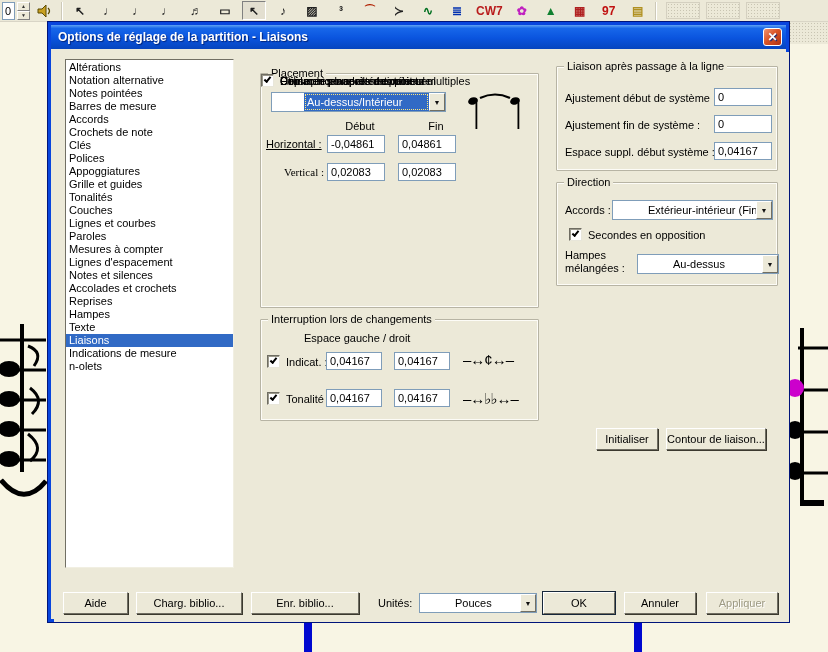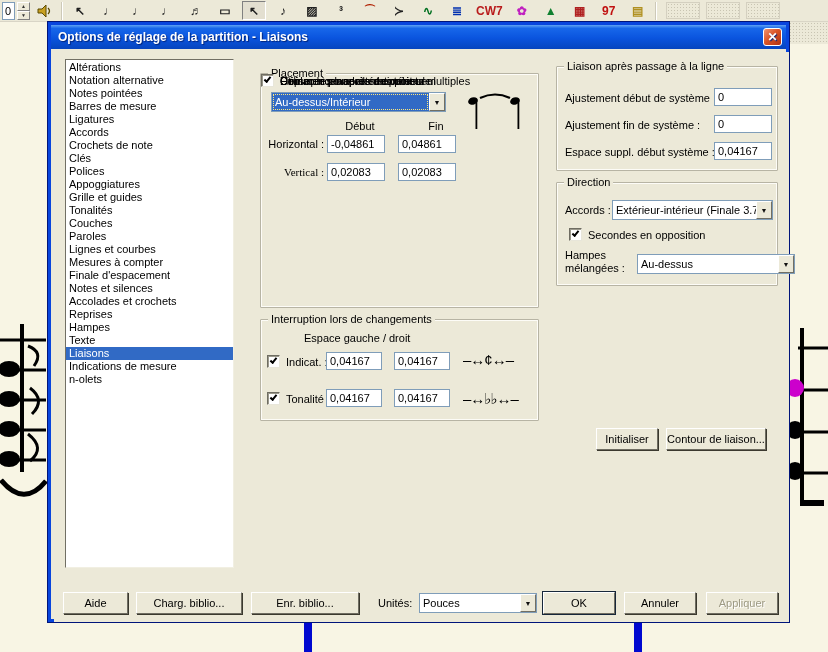--- a/index.html
+++ b/index.html
@@ -47,21 +47,21 @@
 
   
   .group { position:absolute; border:1px solid #B7B4A4; border-radius:1px;
            box-shadow:inset 0 0 0 1px #FDFCF7; }
   .group > .gtitle { position:absolute; top:-7px; left:7px; background:#ECE9D8; padding:0 3px;
                      line-height:13px; white-space:nowrap; }
 
   
   .field { position:absolute; height:18px; background:#fff; border:1px solid #7F9DB9;
            line-height:16px; padding-left:3px; overflow:hidden; white-space:nowrap; }
-  .combo { position:absolute; height:20px; background:#fff; border:1px solid #7F9DB9; display:flex; }
+  .combo { position:absolute; height:20px; background:#fff; border:1px solid #7F9DB9; display:flex;padding-left:32px; }
   .combo-text { flex:1; line-height:18px; padding-left:3px; white-space:nowrap; overflow:hidden; }
   .combo-text.focus { background:#316AC5; color:#fff; outline:1px dotted #FFE97A; outline-offset:-2px; }
   .combo-arrow { width:16px; background:#ECE9D8; border:1px solid; border-color:#fff #716F64 #716F64 #fff;
                  font-size:7px; line-height:17px; text-align:center; color:#111; }
   .checkbox { width:13px; height:13px; background:#fff; border:1px solid;
               border-color:#6F6D62 #E8E6DA #E8E6DA #6F6D62; box-shadow:inset 1px 1px 0 #9B998C;
               display:inline-block; position:relative; flex:none; }
   .checkbox .tick { position:absolute; left:2px; top:2px; width:7px; height:4px;
                     border-left:2px solid #000; border-bottom:2px solid #000; transform:rotate(-50deg); }
   .cb-row { position:absolute; display:flex; align-items:center; gap:6px; white-space:nowrap; }
@@ -169,33 +169,32 @@
   </div>
 
   <div class="client">
 
     <div class="listbox">
 
     <div class="list-item">Altérations</div>
         <div class="list-item">Notation alternative</div>
         <div class="list-item">Notes pointées</div>
         <div class="list-item">Barres de mesure</div>
-        <div class="list-item">Ligatures</div>
         <div class="list-item">Accords</div>
         <div class="list-item">Crochets de note</div>
         <div class="list-item">Clés</div>
         <div class="list-item">Polices</div>
         <div class="list-item">Appoggiatures</div>
         <div class="list-item">Grille et guides</div>
         <div class="list-item">Tonalités</div>
         <div class="list-item">Couches</div>
+        <div class="list-item">Lignes et courbes</div>
         <div class="list-item">Paroles</div>
-        <div class="list-item">Lignes et courbes</div>
         <div class="list-item">Mesures à compter</div>
-        <div class="list-item">Finale d'espacement</div>
+        <div class="list-item">Lignes d'espacement</div>
         <div class="list-item">Notes et silences</div>
         <div class="list-item">Accolades et crochets</div>
         <div class="list-item">Reprises</div>
         <div class="list-item">Hampes</div>
         <div class="list-item">Texte</div>
         <div class="list-item selected">Liaisons</div>
         <div class="list-item">Indications de mesure</div>
         <div class="list-item">n-olets</div>
       </div>
 
@@ -210,21 +209,21 @@
           <ellipse cx="9" cy="11" rx="5" ry="3.6" fill="#000" transform="rotate(-18 9 11)"></ellipse>
           <rect x="11.5" y="11" width="1.8" height="28" fill="#000"></rect>
           <ellipse cx="51" cy="11" rx="5" ry="3.6" fill="#000" transform="rotate(-18 51 11)"></ellipse>
           <rect x="53.5" y="11" width="1.8" height="28" fill="#000"></rect>
           <path d="M 16 8 Q 31 1 46 8" stroke="#000" stroke-width="2.2" fill="none"></path>
         </svg>
       </div>
       <div class="lbl" style="left:74px;top:46px;width:50px;text-align:center;">Début</div>
       <div class="lbl" style="left:145px;top:46px;width:60px;text-align:center;">Fin</div>
 
-      <div class="lbl" style="left:5px;top:64px;width:58px;text-align:right;">Horizontal :</div>
+      <div class="lbl" style="left:5px;top:64px;width:58px;text-align:left;text-decoration:underline;">Horizontal :</div>
       <div class="field" style="left:66px;top:61px;width:58px;">-0,04861</div>
       <div class="field" style="left:137px;top:61px;width:58px;">0,04861</div>
 
       <div class="lbl" style="left:5px;top:92px;width:58px;text-align:right;font-family:Liberation Serif, serif;">Vertical :</div>
       <div class="field" style="left:66px;top:89px;width:58px;">0,02083</div>
       <div class="field" style="left:137px;top:89px;width:58px;">0,02083</div>
 
       <div>
 
       <label class="cb-row">
@@ -303,21 +302,21 @@
         <span class="combo-arrow">▼</span>
       </div>
       <label class="cb-row" style="left:12px;top:45px;">
         <span class="checkbox">
             <span class="tick"></span>
           </span>
         <span>Secondes en opposition</span>
       </label>
       <div class="lbl" style="left:8px;top:66px;white-space:pre-line;">Hampes
 mélangées :</div>
-      <div class="combo" style="left:80px;top:71px;width:158px;">
+      <div class="combo" style="left:80px;top:71px;width:142px;">
         <span class="combo-text">Au-dessus</span>
         <span class="combo-arrow">▼</span>
       </div>
     </div>
 
     <div class="btn" style="left:542px;top:376px;width:62px;">Initialiser</div>
     <div class="btn" style="left:612px;top:376px;width:100px;">Contour de liaison...</div>
 
     <div class="btn" style="left:9px;top:540px;width:65px;">Aide</div>
     <div class="btn" style="left:82px;top:540px;width:106px;">Charg. biblio...</div>

